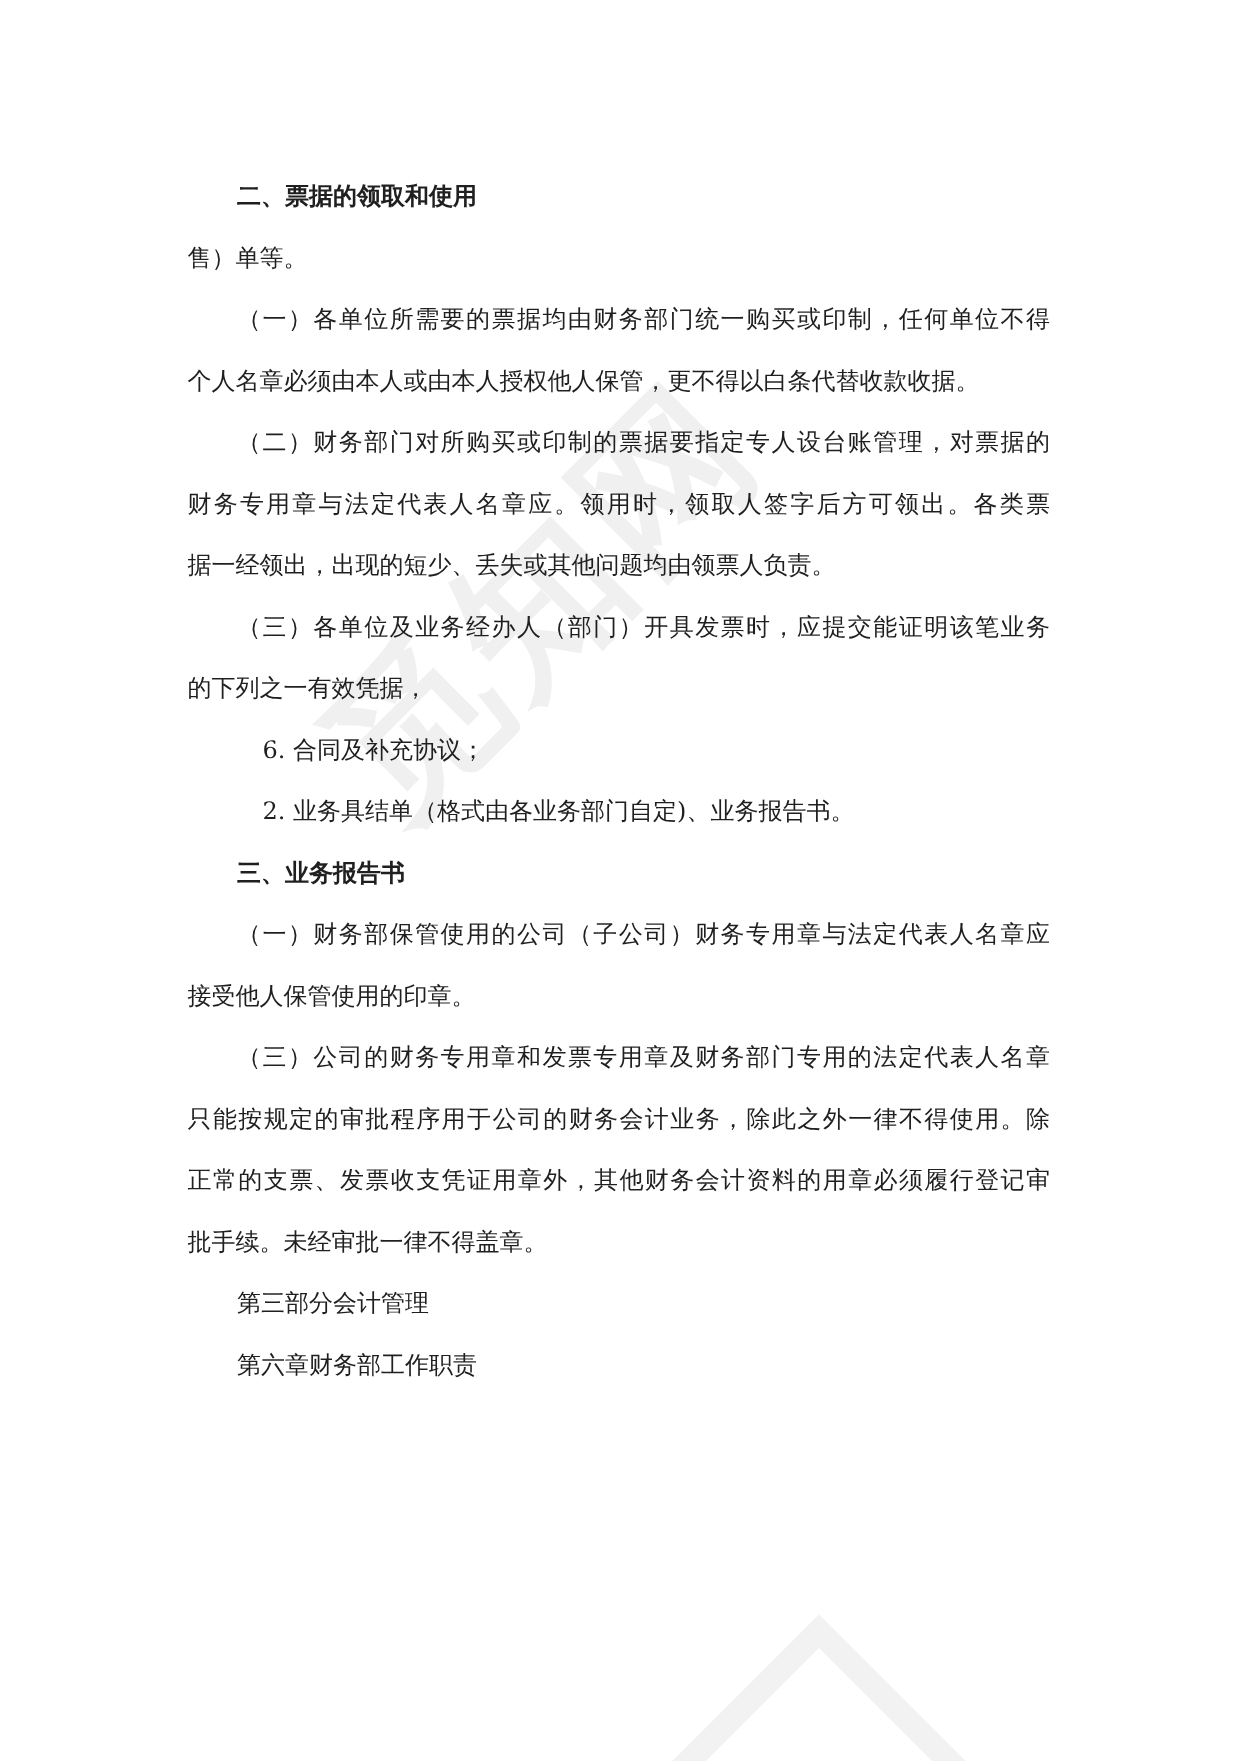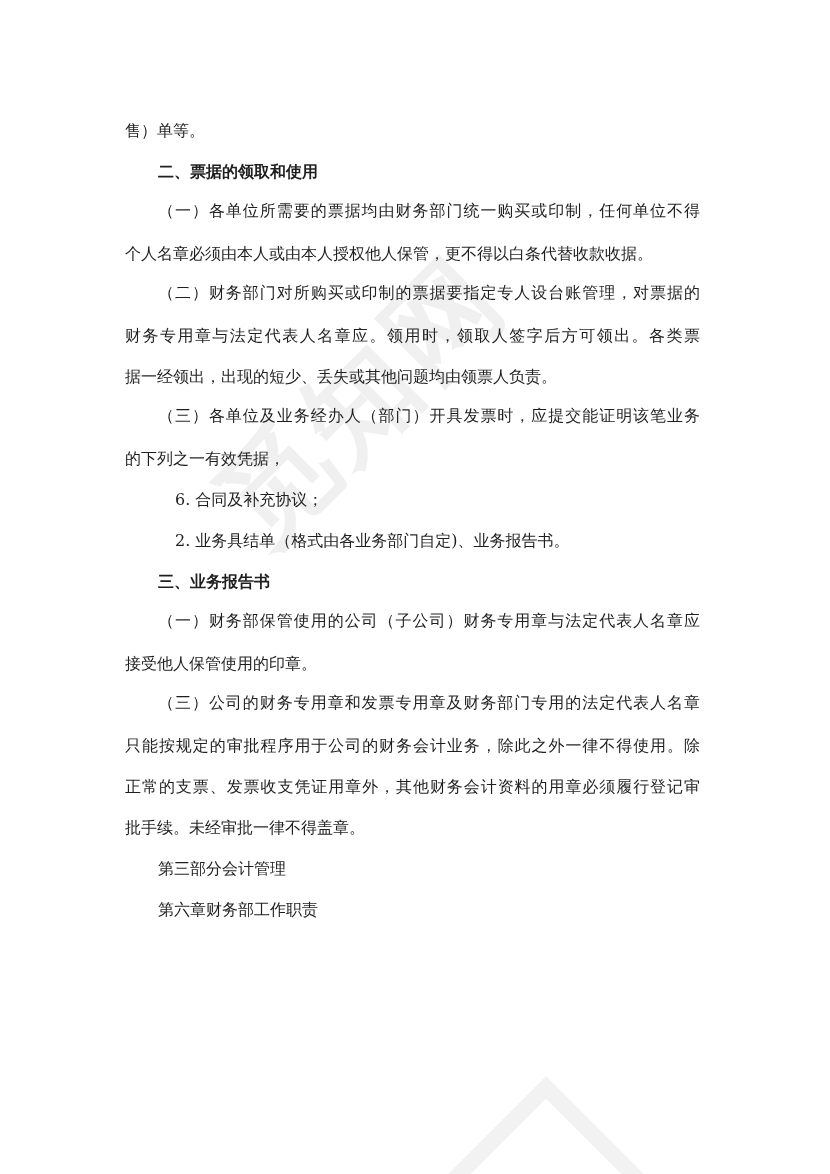--- a/index.html
+++ b/index.html
@@ -60,43 +60,43 @@
       height: 41px;
       line-height: 41px;
       font-size: 16px;
       white-space: nowrap;
       text-align: justify;
       text-align-last: justify;
     }
     .line.last {
       text-align-last: left;
     }
-    .indent { padding-left: 33px; font-family: Liberation Mono, monospace; }
+    .indent { padding-left: 33px; }
     .indent-item { padding-left: 50px; }
     .heading {
       font-weight: bold;
       padding-left: 33px;
       text-align-last: left;
     }
     .plain {
       padding-left: 33px;
       text-align-last: left;
     }
   </style>
 </head>
 <body>
 
 <div class="page">
   <div class="watermark">觅知网</div>
   <div class="watermark-diamond"></div>
 
   <div class="content">
+    <div class="line heading">二、票据的领取和使用</div>
+
     <div class="line last">售）单等。</div>
-
-    <div class="line heading">二、票据的领取和使用</div>
 
     <div>
       <div class="line indent">（一）各单位所需要的票据均由财务部门统一购买或印制，任何单位不得</div>
       <div class="line last">个人名章必须由本人或由本人授权他人保管，更不得以白条代替收款收据。</div>
     </div>
 
     <div>
       <div class="line indent">（二）财务部门对所购买或印制的票据要指定专人设台账管理，对票据的</div>
       <div class="line">财务专用章与法定代表人名章应。领用时，领取人签字后方可领出。各类票</div>
       <div class="line last">据一经领出，出现的短少、丢失或其他问题均由领票人负责。</div>

